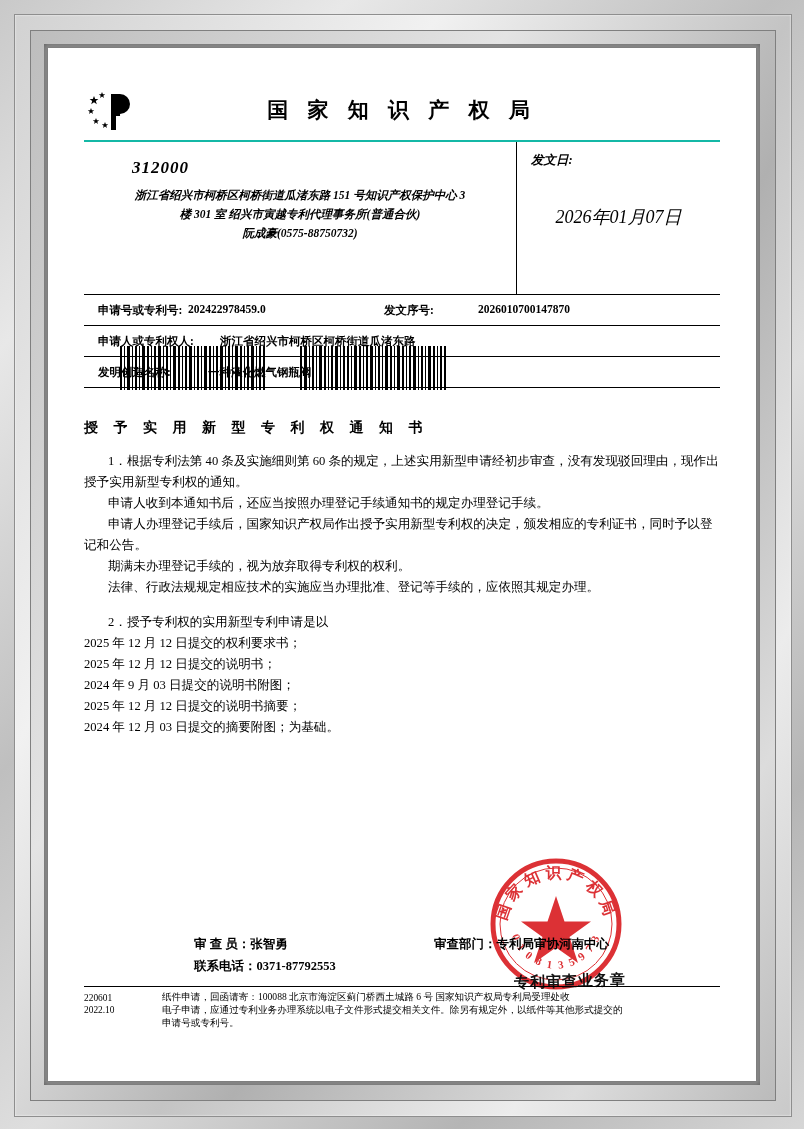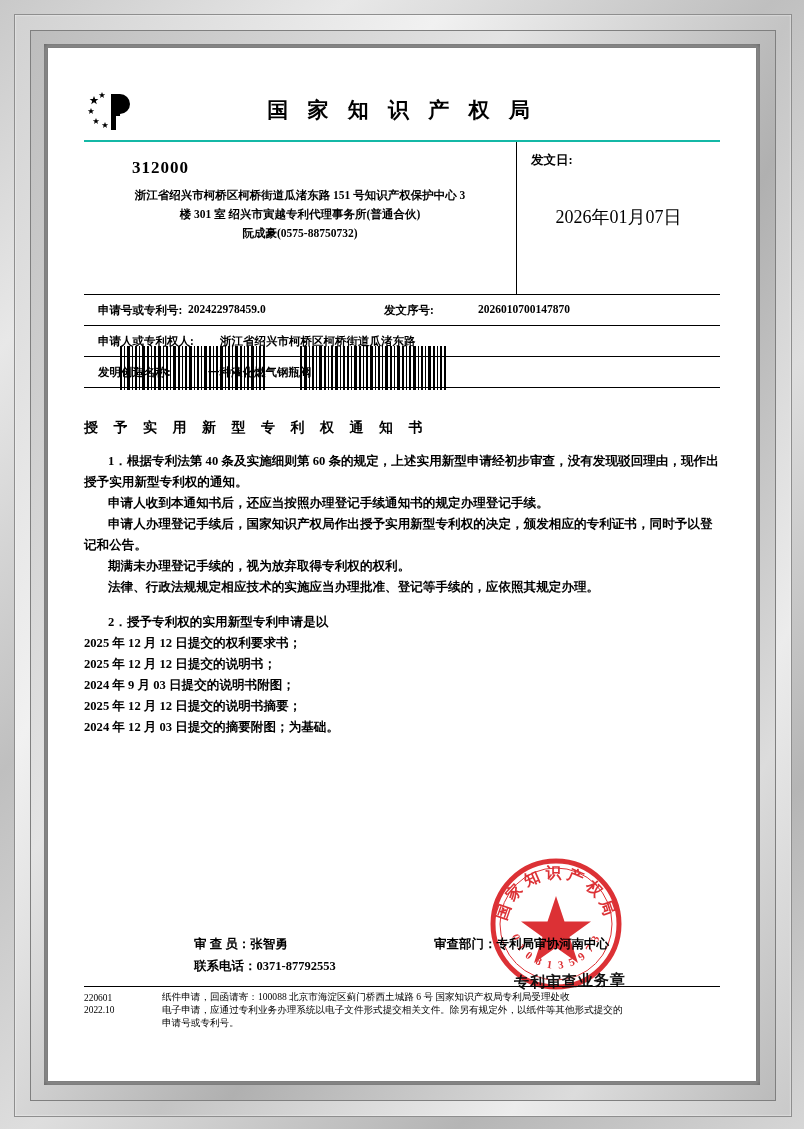--- a/index.html
+++ b/index.html
@@ -77,20 +77,21 @@
     font-size: 21px;
     font-weight: bold;
     letter-spacing: 7px;
     font-family: "Liberation Serif", serif;
   }
   
   .addr-wrap {
     position: relative;
     height: 152px;
     border-bottom: 1.6px solid #000;
+    font-style: italic;
   }
   .addr-left {
     position: absolute;
     left: 0; top: 0;
     width: 432px;
     height: 152px;
   }
   .zip {
     margin-top: 16px;
     margin-left: 48px;
@@ -176,21 +177,21 @@
     margin-top: 31px;
     text-align: left;
     font-size: 14px;
     font-weight: bold;
     letter-spacing: 6px;
   }
   .body-text {
     margin-top: 14px;
     font-size: 12.6px;
     line-height: 21px;
-    font-weight: bold;
+    font-weight: normal;
   }
   .p-indent { text-indent: 24px; }
   .list-line { margin-left: 0; }
   .gap { height: 14px; }
   
   .seal {
     position: absolute;
     left: 392px;
     top: 756px;
     width: 160px;

